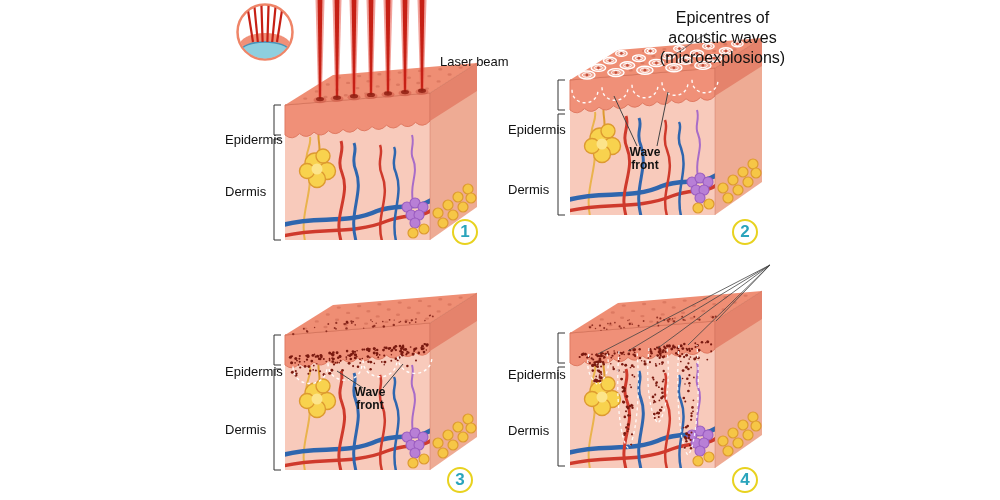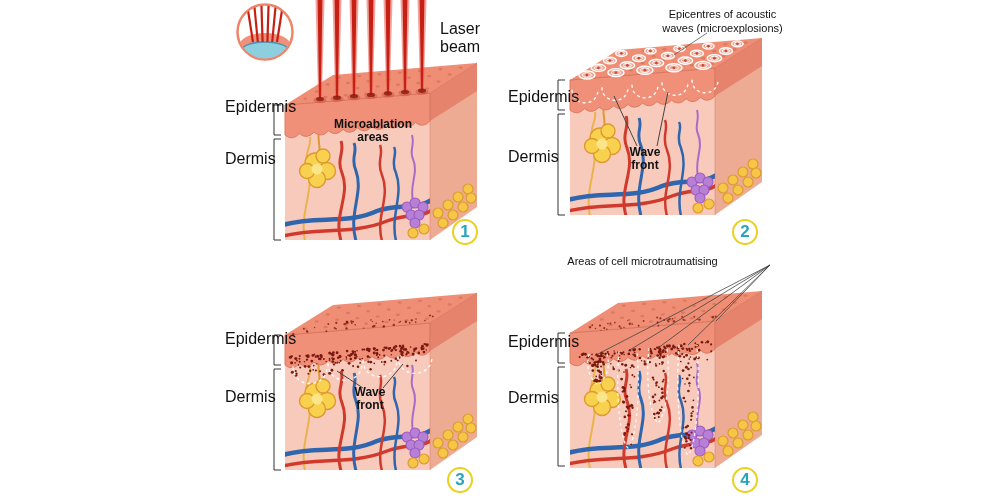--- a/index.html
+++ b/index.html
@@ -1,23 +1,23 @@
 <!DOCTYPE html>
 <html><head>
 <meta charset="utf-8">
 <style>
   html,body{margin:0;padding:0;background:#fff;}
   .canvas{position:relative;width:1000px;height:500px;background:#ffffff;
           font-family:"Liberation Sans",sans-serif;overflow:hidden;}
   .panel{position:absolute;}
   .gfx{position:absolute;left:0;top:0;overflow:visible;}
-  .lbl{position:absolute;font-size:16px;color:#111;line-height:1.15;}
+  .lbl{position:absolute;font-size:13px;color:#111;line-height:1.15;margin-top:35px;}
   .lbl-right{}
   .ann{position:absolute;font-weight:bold;font-size:12px;color:#111;text-align:center;line-height:1.12;}
-  .heading{position:absolute;font-size:11px;color:#111;text-align:center;line-height:1.25;}
+  .heading{position:absolute;font-size:16px;color:#111;text-align:center;line-height:1.25;}
   .badge{position:absolute;width:26px;height:26px;border-radius:50%;border:2.5px solid #e8d21f;
          color:#2aa4bc;font-size:17px;font-weight:bold;display:flex;align-items:center;
          justify-content:center;background:#fff;box-sizing:border-box;}
 </style>
 </head>
 <body>
 
 <div class="canvas">
 
   <div class="panel" id="p1" style="left:225px;top:0;width:300px;height:252px">
@@ -156,21 +156,20 @@
             <line x1="24.4" y1="0" x2="25.6" y2="38" stroke="#c62015" stroke-width="2.2"></line>
             <line x1="31.6" y1="0" x2="30.4" y2="38" stroke="#c62015" stroke-width="2.2"></line>
             <line x1="38.8" y1="0" x2="35.2" y2="38" stroke="#c62015" stroke-width="2.2"></line>
             <line x1="46" y1="0" x2="40" y2="38" stroke="#c62015" stroke-width="2.2"></line>
   </g>
 </g>
       </svg>
     <div class="lbl" style="left:215px;top:20px;width:80px">Laser beam</div>
     <div class="lbl lbl-right" style="left:0;top:98px;width:45px">Epidermis</div>
     <div class="lbl lbl-right" style="left:0;top:150px;width:45px">Dermis</div>
-    <div class="ann" style="left:102px;top:118px;width:92px">Microablation areas</div>
     <div class="badge" style="left: 227px; top: 219px; border-color: rgb(232, 210, 31); color: rgb(42, 164, 188);">1</div>
   </div>
 
   <div class="panel" id="p2" style="left:500px;top:0;width:300px;height:252px">
     <svg id="svg2" class="gfx" width="300" height="252" viewBox="0 0 300 252">
   <path d="M65,80 L58,80 L58,110 L65,110" fill="none" stroke="#333" stroke-width="1"></path>
   <path d="M65,114 L58,114 L58,215 L65,215" fill="none" stroke="#333" stroke-width="1"></path>
   <g transform="translate(70,30)">
   <defs>
             <clipPath id="fc2">
@@ -1109,19 +1108,18 @@
           </g>
   </g>
   <g stroke="#444444" stroke-width="0.8">
     <line x1="270" y1="12" x2="98" y2="101"></line>
     <line x1="270" y1="12" x2="128" y2="98"></line>
     <line x1="270" y1="12" x2="158" y2="95"></line>
     <line x1="270" y1="12" x2="188" y2="92"></line>
     <line x1="270" y1="12" x2="216" y2="68"></line>
   </g>
       </svg>
-    <div class="heading" style="left:55px;top:2px;width:175px">Areas of cell microtraumatising</div>
     <div class="lbl lbl-right" style="left:8px;top:80px;width:46px">Epidermis</div>
     <div class="lbl lbl-right" style="left:8px;top:136px;width:46px">Dermis</div>
     <div class="badge" style="left: 232px; top: 214px; border-color: rgb(232, 210, 31); color: rgb(42, 164, 188);">4</div>
   </div>
 
 </div>
 
 </body></html>

